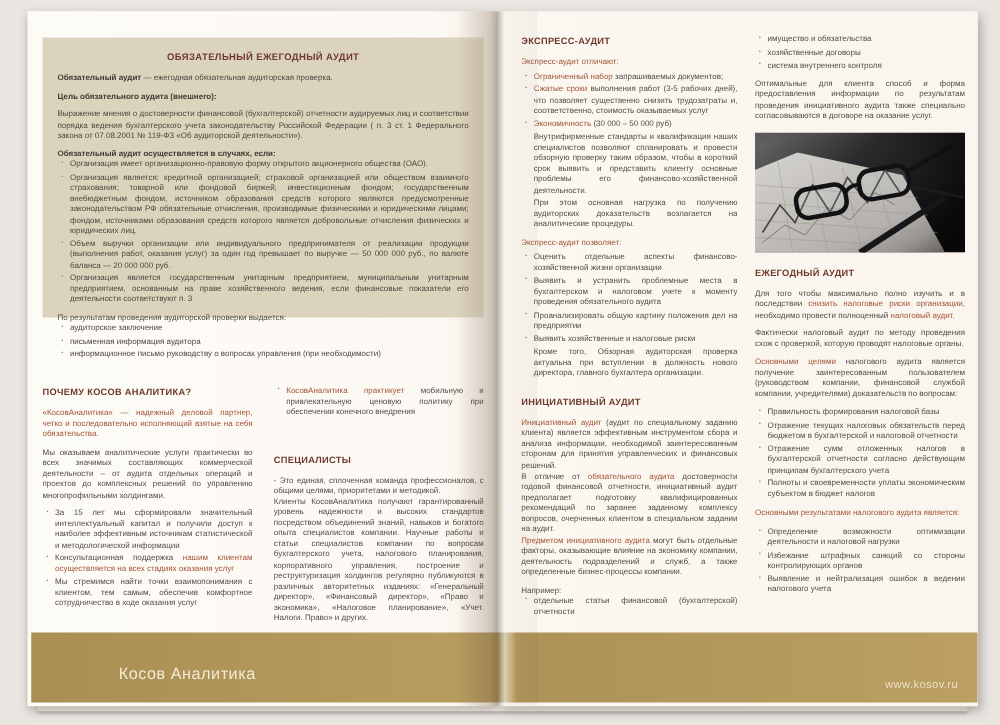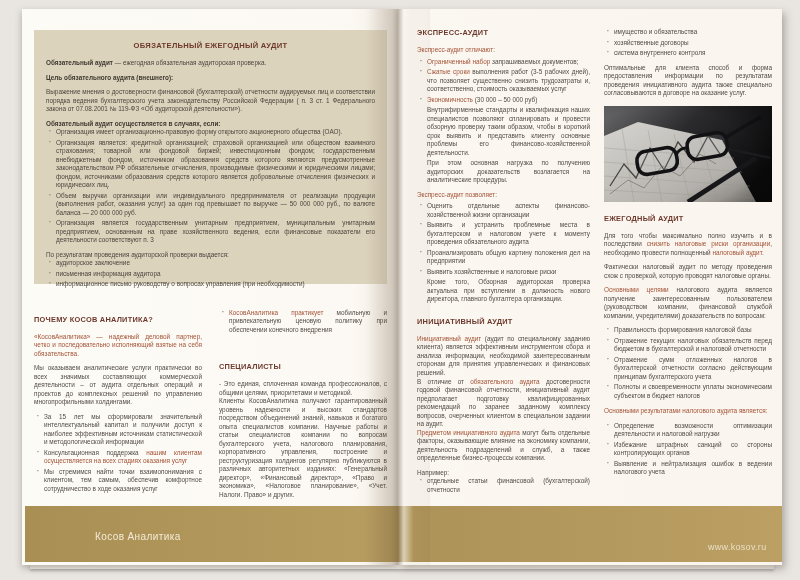--- a/index.html
+++ b/index.html
@@ -12,39 +12,39 @@
   .page { position:absolute; top:9px; height:556px; }
   .page-left  { left:22px;  width:376px; background:linear-gradient(90deg,#fdfbf6 0%,#fcf9f4 88%,#efe8dd 100%); box-shadow:0 3px 7px rgba(60,48,35,.35); }
   .page-right { left:398px; width:384px; background:linear-gradient(90deg,#eee7db 0%,#fbf7f1 7%,#faf5ee 100%); box-shadow:3px 4px 8px rgba(60,48,35,.35); }
   .page-under { position:absolute; left:30px; top:564px; width:744px; height:5px; background:#f4f0ea; box-shadow:0 2px 3px rgba(0,0,0,.22); z-index:0; }
   .fold {
     position:absolute; left:366px; top:9px; width:64px; height:556px; z-index:5; pointer-events:none;
     background:linear-gradient(90deg, rgba(100,80,60,0) 0%, rgba(92,72,52,.20) 40%, rgba(58,44,30,.28) 50%, rgba(255,255,255,.55) 59%, rgba(255,255,255,0) 74%, rgba(100,80,60,.06) 100%);
   }
   .goldbar { position:absolute; left:25px; top:506px; width:757px; height:56px; z-index:2;
     background:linear-gradient(90deg,#a98f53 0%,#b79c60 44%,#ad9358 52%,#bb9f63 100%); }
-  .brand   { position:absolute; left:95px;  top:531px; z-index:4; font-size:10px; color:#f3ebd7; letter-spacing:.4px; }
+  .brand   { position:absolute; left:95px;  top:531px; z-index:4; font-size:13px; color:#f3ebd7; letter-spacing:.4px; }
   .website { position:absolute; left:708px; top:542px; z-index:4; font-size:9px; color:#eadfc6; letter-spacing:.3px; }
 
   .t { font-size:6.4px; line-height:1.33; text-align:justify; margin:0 0 6px; }
   .tight { margin:0; }
   b { color:#3e3830; }
   .acc { color:#a35337; }
   .h2 { font-size:7.4px; font-weight:bold; color:#6e392d; letter-spacing:.25px; margin:0 0 9px; }
   .sub { color:#a35337; margin:0 0 3px; }
   ul.list { list-style:none; margin:0 0 6px; padding:0 0 0 3px; }
   ul.list li { position:relative; padding-left:7px; margin:0 0 2px; }
   ul.list li::before { content:"·"; position:absolute; left:0; top:-1px; color:#7a746c; font-weight:bold; }
   .note { margin-top:2px; }
 
-  .box { position:absolute; left:12px; top:21px; width:353px; height:254px; box-sizing:border-box;
+  .box { position:absolute; left:12px; top:21px; width:353px; height:224px; box-sizing:border-box;
     background:#dcd3bc; padding:9px 12px 6px; color:#4c463f; }
   .box-title { text-align:center; font-weight:bold; font-size:7.6px; color:#6e392d; letter-spacing:.3px; margin:2px 0 9px; }
 
-  .why-cols { position:absolute; left:12px; top:300px; width:353px; height:196px; overflow:hidden; display:flex; gap:17px;align-items:center; }
+  .why-cols { position:absolute; left:12px; top:300px; width:353px; height:196px; overflow:hidden; display:flex; gap:17px; }
   .why-cols .col { width:168px; }
   .sp-head { margin-top:28px; }
 
   .rcol1 { position:absolute; left:19px;  top:19px; width:173px; height:476px; overflow:hidden; }
   .rcol2 { position:absolute; left:206px; top:19px; width:168px; height:476px; overflow:hidden; }
 
   .photo { width:168px; height:96px; display:block; margin:8px 0 12px; }
 </style>
 </head>
 <body>

